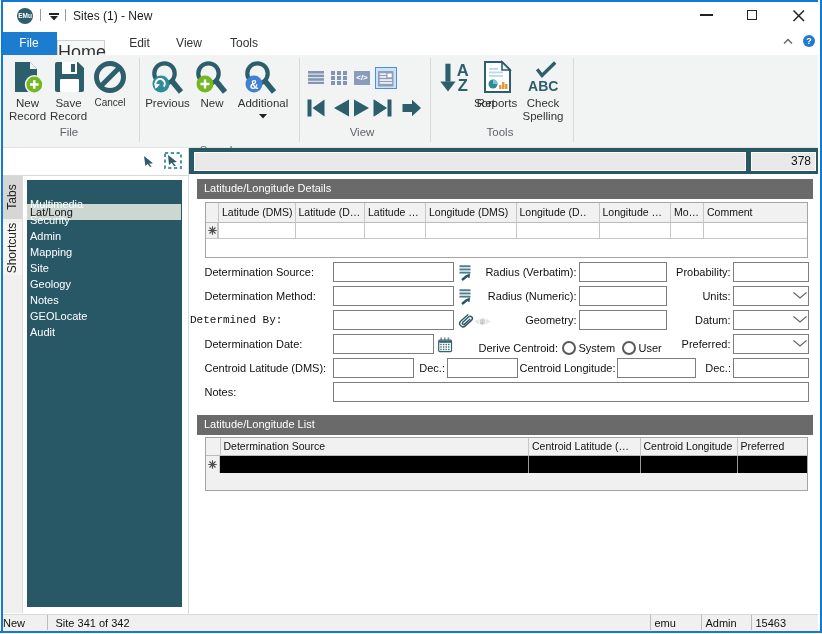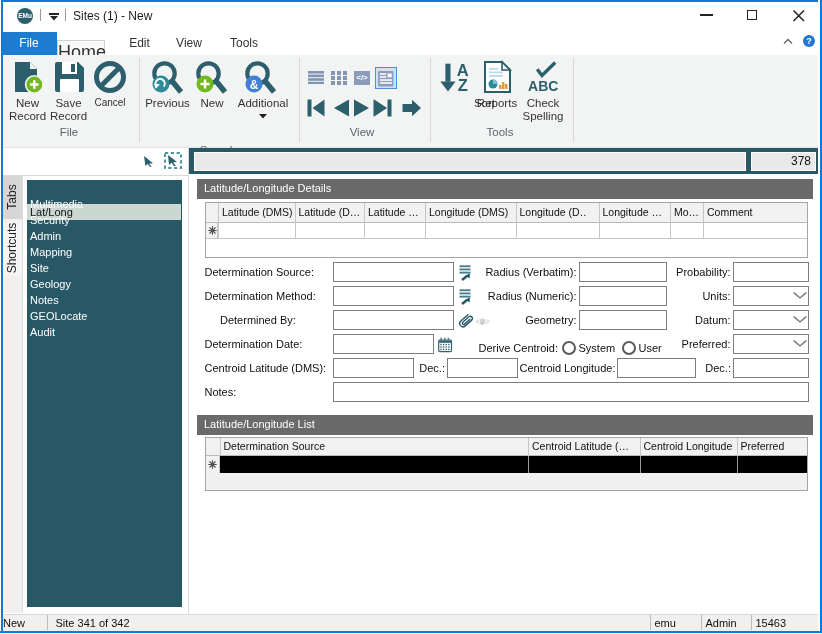--- a/index.html
+++ b/index.html
@@ -253,21 +253,21 @@
 <div class="th" style="left:425px;top:202.5px;width:90px;">Longitude (DMS)</div>
 <div class="th" style="left:515.5px;top:202.5px;width:70px;">Longitude (D…</div>
 <div class="th" style="left:598.5px;top:202.5px;width:71px;">Longitude …</div>
 <div class="th" style="left:670px;top:202.5px;width:32px;">Mo…</div>
 <div class="th" style="left:703px;top:202.5px;width:100px;">Comment</div>
 
 <div class="lbl" style="left:204.5px;top:262px;">Determination Source:</div>
 <div class="fld" style="left:333px;top:262px;width:121px;height:20px;"></div>
 <div class="lbl" style="left:204.5px;top:286px;">Determination Method:</div>
 <div class="fld" style="left:333px;top:286px;width:121px;height:20px;"></div>
-<div class="lbl" style="left:220px;top:310px;">Determined By:</div>
+<div class="lbl" style="left:190px;top:310px;font-family:Liberation Mono, monospace;">Determined By:</div>
 <div class="fld" style="left:333px;top:310px;width:121px;height:20px;"></div>
 <div class="lbl" style="left:204.5px;top:334px;">Determination Date:</div>
 <div class="fld" style="left:333px;top:334px;width:101px;height:20px;"></div>
 <div class="lbl" style="left:204.5px;top:358px;">Centroid Latitude (DMS):</div>
 <div class="fld" style="left:333px;top:358px;width:81px;height:20px;"></div>
 <div class="lbl" style="left:204.5px;top:382px;">Notes:</div>
 <div class="fld" style="left:333px;top:382px;width:475.5px;height:20px;"></div>
 
 <div class="lbl" style="right:245.5px;top:262px;">Radius (Verbatim):</div>
 <div class="fld" style="left:578.5px;top:262px;width:88px;height:20px;"></div>

